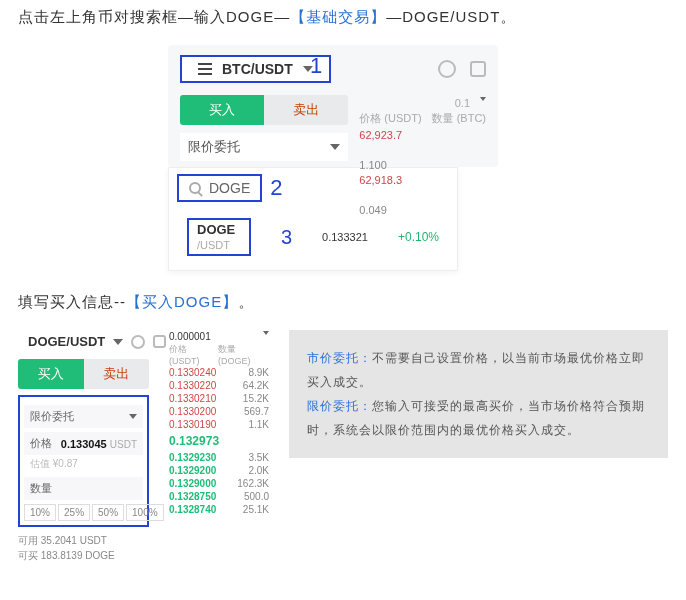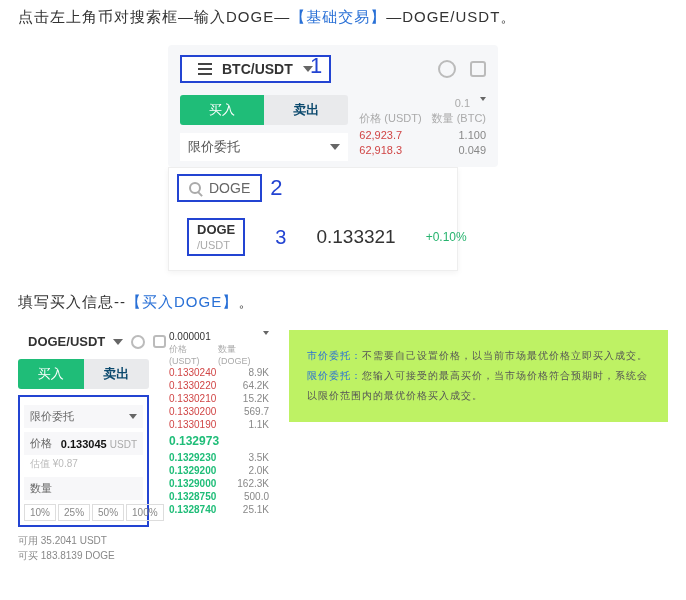--- a/index.html
+++ b/index.html
@@ -56,29 +56,29 @@
     .circ-icon {
       width: 18px; height: 18px; border: 2px solid #bbb; border-radius: 50%;
       position: relative;
     }
     .square-icon { width: 16px; height: 16px; border: 2px solid #bbb; border-radius: 3px; }
     .tab-row { display: flex; margin-top: 12px; }
     .tab {
       flex: 1; text-align: center; padding: 6px 0; font-size: 13px;
     }
     .tab-buy { background: #1fbd78; color: #fff; border-radius: 3px 0 0 3px; }
-    .tab-sell { background: #e9eaec; color: #0c4a6e; border-radius: 0 3px 3px 0; font-weight: bold; }
+    .tab-sell { background: #e9eaec; color: #c2410c; border-radius: 0 3px 3px 0; }
     .order-pick {
       margin-top: 8px; background: #fff; padding: 5px 8px;
       display: flex; justify-content: space-between; align-items: center;
       color: #555;
     }
     .depth-rows { position: absolute; right: 12px; top: 52px; font-size: 11px; }
     .depth-header { color: #aaa; display: flex; gap: 10px; justify-content: flex-end; }
-    .depth-row { display: flex; justify-content: space-between; gap: 18px; margin-top: 3px; }
+    .depth-row { display: flex; justify-content: space-between; gap: 18px; margin-top: 3px; flex-direction: column; }
     .red { color: #d04545; }
     .depth-amt { color: #888; }
     .dropdown-panel {
       width: 290px; margin-left: 150px;
       background: #fff;
       border: 1px solid #eee;
       box-shadow: 0 2px 6px rgba(0,0,0,0.05);
       padding: 0 0 4px 0;
     }
     .search-row { display: flex; align-items: center; gap: 8px; padding: 6px 8px; }
@@ -101,21 +101,21 @@
     }
     .result-row {
       display: flex; align-items: center; gap: 30px;
       padding: 6px 10px; margin: 4px 8px;
     }
     .result-pairbox {
       border: 2px solid #2344d2; padding: 2px 8px;
       font-size: 13px;
     }
     .result-pairbox .q { color: #aaa; font-size: 11px; }
-    .result-price { font-size: 19px; color: #333; }
+    .result-price { font-size: 11px; color: #333; }
     .result-change { color: #26b36e; font-size: 12px; margin-left: auto; }
     .row2 { display: flex; gap: 20px; align-items: flex-start; margin-top: 18px; }
     .trade-panel { width: 131px; position: relative; }
     .trade-header { display: flex; align-items: center; gap: 8px; padding: 4px 2px; }
     .trade-header-icons { margin-left: auto; display: flex; gap: 8px; color: #aaa; }
     .tabs2 { display: flex; margin-top: 6px; }
     .form-box { border: 2px solid #2344d2; margin-top: 6px; padding: 4px; }
     .form-line {
       background: #f7f7f9; margin-top: 4px; padding: 4px 6px;
       display: flex; justify-content: space-between; align-items: center;
@@ -128,22 +128,22 @@
     .pct { flex: 1; border: 1px solid #ddd; padding: 2px 5px; text-align: center; font-size: 10px; color: #888; }
     .avail { font-size: 10px; color: #888; margin-top: 6px; line-height: 1.5; }
     .depth2 { font-size: 10px; width: 100px; }
     .depth2-header { color: #aaa; font-size: 9px; display: flex; justify-content: space-between; }
     .depth2-row { display: flex; justify-content: space-between; padding: 1px 0; }
     .depth2-row .p-red { color: #d04545; }
     .depth2-row .p-green { color: #1fbd78; font-weight: 600; }
     .depth2-row .amt { color: #888; }
     .depth2-mid { color: #1fbd78; font-size: 12px; font-weight: 600; padding: 3px 0; }
     .desc-box {
-      flex: 1; background: #bef264; padding: 16px 18px;
-      font-size: 10px; line-height: 2; color: #555; letter-spacing: 1px;
+      flex: 1; background: #e5e5e5; padding: 16px 18px;
+      font-size: 12px; line-height: 2; color: #555; letter-spacing: 1px;
     }
     .desc-box .kw { color: #2970d6; }
     .step2-num { color: #2344d2; font-size: 22px; }
     .step3-num { color: #2344d2; font-size: 20px; }
   </style>
 </head>
 <body>
 
 <p class="instruction">
   <span>点击左上角币对搜索框—输入DOGE—</span><span class="highlight">【基础交易】</span><span>—DOGE/USDT。</span>

